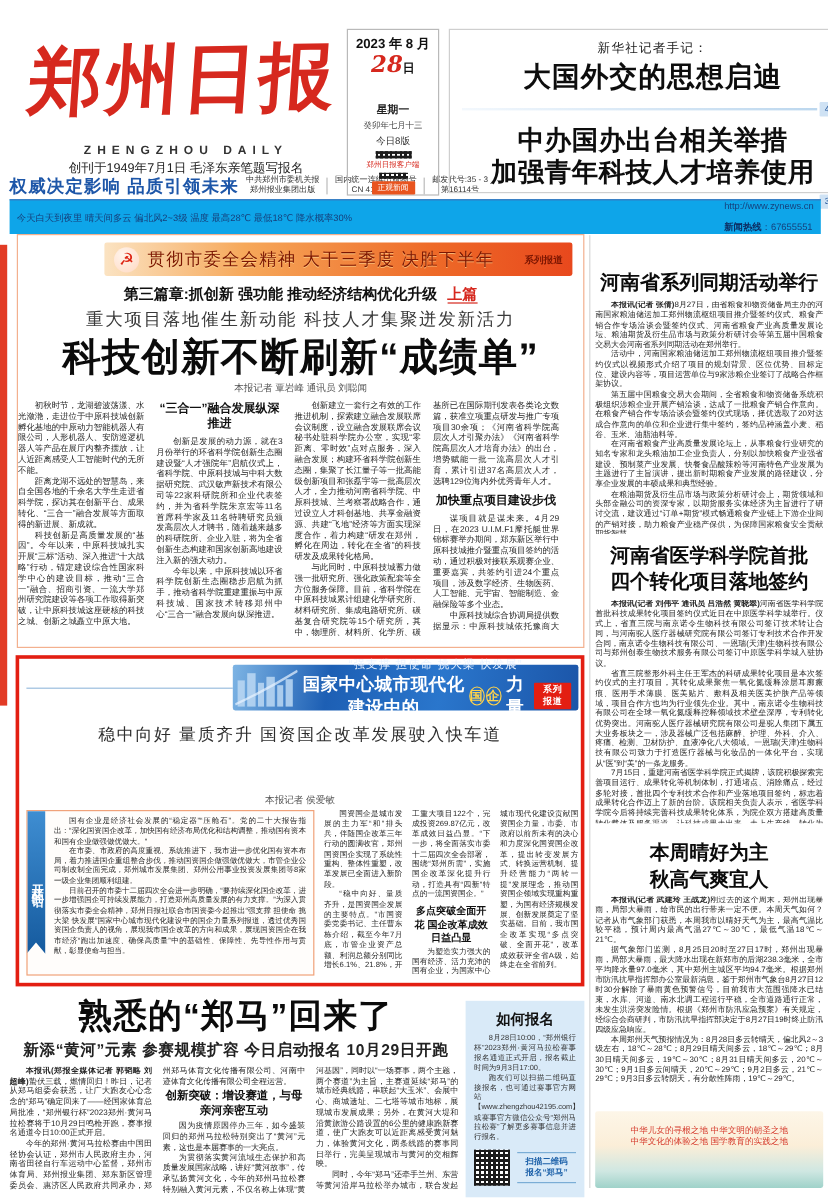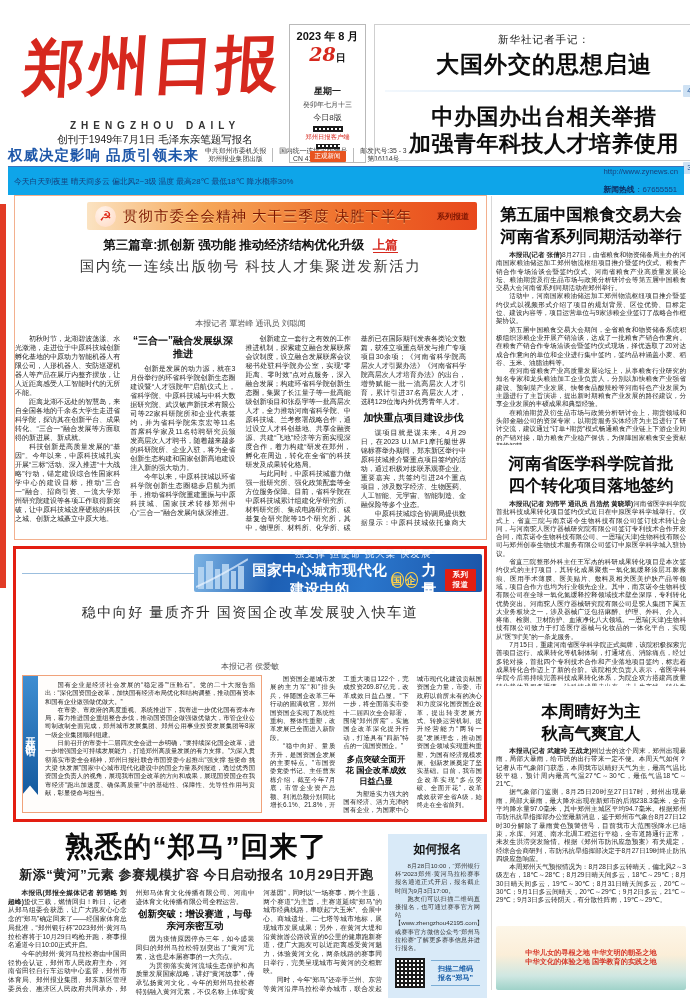--- a/index.html
+++ b/index.html
@@ -125,21 +125,21 @@
   .sb-h{left:496px;width:190px;text-align:center;font-weight:bold;font-size:16.5px;line-height:22px;color:#0b0b0b;}
   .sb-body{left:496px;width:190px;overflow:hidden;}
   .sb-body p{font-size:6.6px;line-height:8.3px;text-align:justify;text-indent:2em;color:#262626;}
   .sb1h{top:203px;} .sb1b{top:251px;height:194px;}
   .sb2h{top:452px;} .sb2b{top:500px;height:186px;}
   .sb3h{top:700px;} .sb3b{top:747px;height:176px;}
   .promo{left:496px;top:926px;width:190px;height:64px;box-sizing:border-box;padding-top:8px;text-align:center;
       background:linear-gradient(180deg,#fdf6e8 0%,#fbeed8 45%,#cfe7e2 78%,#9fd2c9 100%);
       border-radius:2px;}
   .promo .p1{font-size:15.5px;font-weight:900;color:#e02a1a;letter-spacing:1px;}
-  .promo .p2{font-size:7.2px;font-weight:bold;color:#d5392b;margin-top:14px;line-height:9px;}
+  .promo .p2{font-size:7.2px;font-weight:normal;color:#d5392b;margin-top:3px;line-height:9px;}
 </style>
 </head>
 <body>
 
 <div class="abs nameplate">
   <span class="logo">郑州日报</span>
 </div>
 <div class="abs logo-en">ZHENGZHOU DAILY</div>
 <div class="abs founding">创刊于1949年7月1日  毛泽东亲笔题写报名</div>
 
@@ -206,21 +206,22 @@
 <div class="abs a1-box">
   <div class="a1-banner">
     <span class="emblem">☭</span>
     <span class="bt">贯彻市委全会精神 大干三季度 决胜下半年</span>
     <span class="bt-tag">系列报道</span>
   </div>
   <div class="a1-chapter">
     <span>第三篇章:抓创新 强功能 推动经济结构优化升级</span>
     <span class="tag">上篇</span>
   </div>
-  <div class="a1-deck">国内统一连续出版物号  科技人才集聚迸发新活力</div>
+  <div class="a1-deck">重大项目落地催生新动能  科技人才集聚迸发新活力</div>
+  <h1 class="a1-headline">科技创新不断刷新“成绩单”</h1>
   <div class="a1-byline">本报记者 覃岩峰 通讯员 刘聪闻</div>
   <div class="a1-body">
     <p class="bp">初秋时节，龙湖碧波荡漾、水光潋滟，走进位于中原科技城创新孵化基地的中原动力智能机器人有限公司，人形机器人、安防巡逻机器人等产品在展厅内整齐摆放，让人近距离感受人工智能时代的无所不能。</p>
     <p class="bp">距离龙湖不远处的智慧岛，来自全国各地的千余名大学生走进省科学院，探访其在创新平台、成果转化、“三合一”融合发展等方面取得的新进展、新成就。</p>
     <p class="bp">科技创新是高质量发展的“基因”。今年以来，中原科技城扎实开展“三标”活动、深入推进“十大战略”行动，锚定建设综合性国家科学中心的建设目标，推动“三合一”融合、招商引资、一流大学郑州研究院建设等各项工作取得新突破，让中原科技城这座硬核的科技之城、创新之城矗立中原大地。</p>
     <h3 class="bsub">“三合一”融合发展纵深推进</h3>
     <p class="bp">创新是发展的动力源，就在3月份举行的环省科学院创新生态圈建设暨“人才强院年”启航仪式上，省科学院、中原科技城与中科大数据研究院、武汉敏声新技术有限公司等22家科研院所和企业代表签约，并为省科学院朱京宏等11名首席科学家及11名特聘研究员颁发高层次人才聘书，随着越来越多的科研院所、企业入驻，将为全省创新生态构建和国家创新高地建设注入新的强大动力。</p>
     <p class="bp">今年以来，中原科技城以环省科学院创新生态圈稳步启航为抓手，推动省科学院重建重振与中原科技城、国家技术转移郑州中心“三合一”融合发展向纵深推进。</p>
     <p class="bp">创新建立一套行之有效的工作推进机制，探索建立融合发展联席会议制度，设立融合发展联席会议秘书处驻科学院办公室，实现“零距离、零时效”点对点服务，深入融合发展；构建环省科学院创新生态圈，集聚了长江量子等一批高能级创新项目和张磊宇等一批高层次人才，全力推动河南省科学院、中原科技城、兰考察署战略合作，通过设立人才科创基地、共享金融资源、共建“飞地”经济等方面实现深度合作，着力构建“研发在郑州，孵化在周边，转化在全省”的科技研发及成果转化格局。</p>
     <p class="bp">与此同时，中原科技城蓄力做强一批研究所、强化政策配套等全方位服务保障。目前，省科学院在中原科技城累计组建化学研究所、材料研究所、集成电路研究所、碳基复合研究院等15个研究所，其中，物理所、材料所、化学所、碳基所已在国际期刊发表各类论文数篇，获准立项重点研发与推广专项项目30余项；《河南省科学院高层次人才引聚办法》《河南省科学院高层次人才培育办法》的出台，增势赋能一批一流高层次人才引育，累计引进37名高层次人才，选聘129位海内外优秀青年人才。</p>
@@ -292,21 +293,21 @@
   <div class="su-qr-row">
     <div class="qr su-qr"></div>
     <div class="su-cap">
       <span>扫描二维码</span><br>
       <span>报名“郑马”</span>
     </div>
   </div>
 </div>
 
 <h2 class="abs sb-h sb1h">
-  <span>第五届中国粮食交易大会</span><br>
+  <br>
   <span>河南省系列同期活动举行</span>
 </h2>
 <div class="abs sb-body sb1b">
   <p><b>本报讯(记者 张倩)</b><span>8月27日，由省粮食和物资储备局主办的河南国家粮油储运加工郑州物流枢纽项目推介暨签约仪式、粮食产销合作专场洽谈会暨签约仪式、河南省粮食产业高质量发展论坛、粮油期货及衍生品市场与政策分析研讨会等第五届中国粮食交易大会河南省系列同期活动在郑州举行。</span></p>
   <p>活动中，河南国家粮油储运加工郑州物流枢纽项目推介暨签约仪式以视频形式介绍了项目的规划背景、区位优势、目标定位、建设内容等，项目运营单位与9家涉粮企业签订了战略合作框架协议。</p>
   <p>第五届中国粮食交易大会期间，全省粮食和物资储备系统积极组织涉粮企业开展产销洽谈，达成了一批粮食产销合作意向。在粮食产销合作专场洽谈会暨签约仪式现场，择优选取了20对达成合作意向的单位和企业进行集中签约，签约品种涵盖小麦、稻谷、玉米、油脂油料等。</p>
   <p>在河南省粮食产业高质量发展论坛上，从事粮食行业研究的知名专家和龙头粮油加工企业负责人，分别以加快粮食产业强省建设、预制菜产业发展、快餐食品酸辣粉等河南特色产业发展为主题进行了主旨演讲，提出新时期粮食产业发展的路径建议，分享企业发展的丰硕成果和典型经验。</p>
   <p>在粮油期货及衍生品市场与政策分析研讨会上，期货领域和头部金融公司的资深专家，以期货服务实体经济为主旨进行了研讨交流，建议通过“订单+期货”模式畅通粮食产业链上下游企业间的产销对接，助力粮食产业稳产保供，为保障国家粮食安全贡献期货智慧。</p>
 </div>
 

